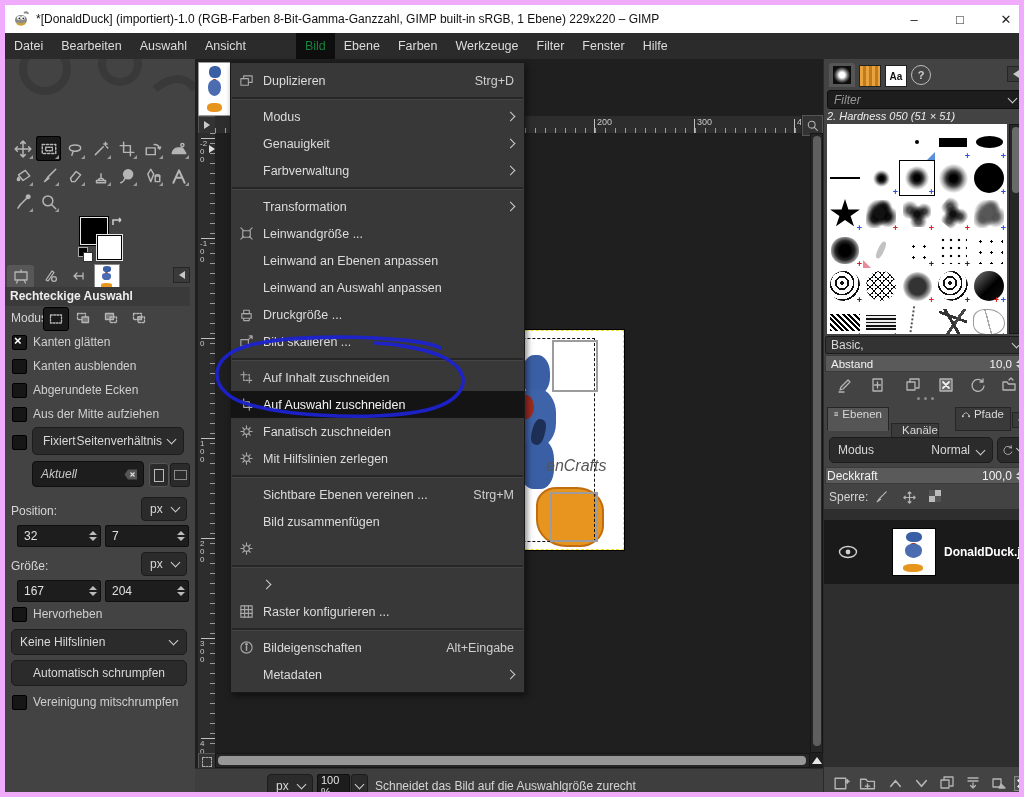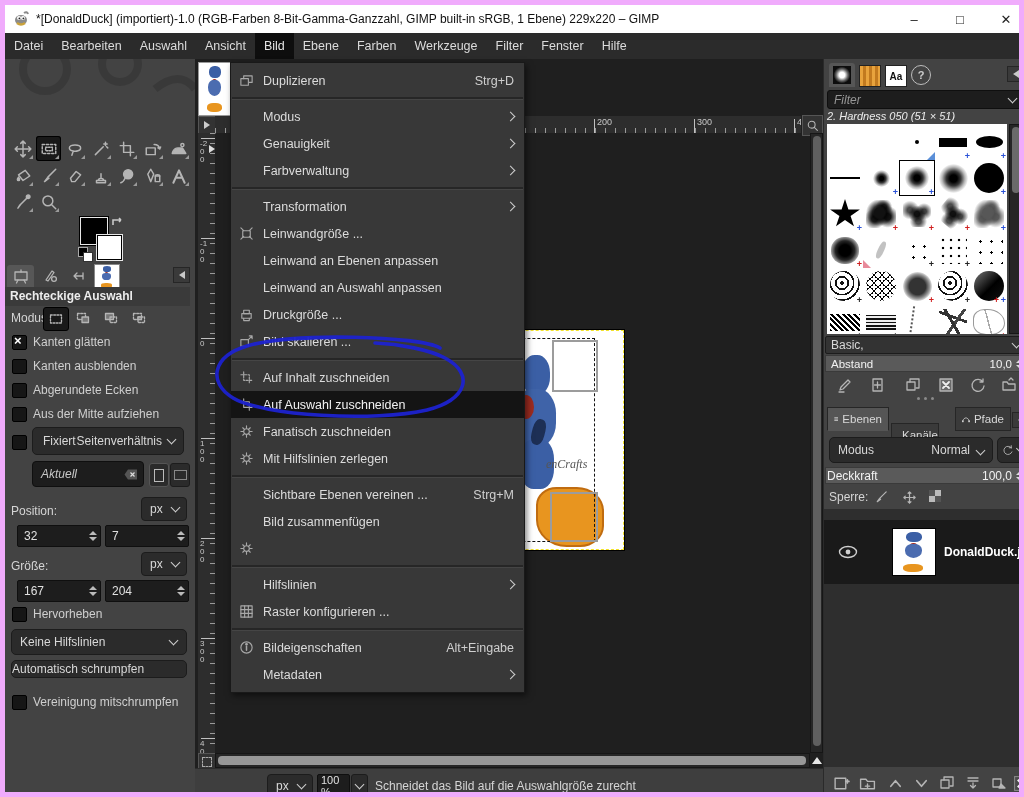--- a/index.html
+++ b/index.html
@@ -9,21 +9,21 @@
   
   #titlebar{position:absolute;left:0;top:0;width:1024px;height:28px;background:#ffffff;color:#111;
             display:flex;align-items:center;font-size:12px;}
   #title-text{margin-left:6px;white-space:nowrap;}
   .wbtn{position:absolute;top:0;width:38px;height:28px;display:flex;align-items:center;justify-content:center;
         font-size:13px;color:#222;}
   
   #menubar{position:absolute;left:0;top:28px;width:1024px;height:26px;background:#2b2b2b;display:flex;
            font-size:12.5px;color:#dcdcdc;}
   .mb-item{padding:0 9px;line-height:26px;}
-  .mb-item.active{background:#0e0e0e;color:#e5e5e5;}
+  .mb-item.active{background:#0e0e0e;color:#15803d;margin-left:41px;}
   
   #leftpanel{position:absolute;left:0;top:54px;width:190px;height:743px;background:#434343;}
   #canvascol{position:absolute;left:190px;top:54px;width:628px;height:743px;background:#1f1f1f;}
   #rightpanel{position:absolute;left:818px;top:54px;width:206px;height:743px;background:#434343;border-left:1px solid #2a2a2a;box-sizing:border-box;}
   #bottomedge{position:absolute;left:0;top:792px;width:1024px;height:5px;background:#cfcfcf;}
   
   .tool{position:absolute;width:25px;height:25px;border-radius:3px;display:flex;align-items:center;justify-content:center;}
   .tool.active{background:#191919;box-shadow:inset 0 0 0 1px #000;}
   .tool::after{content:"";position:absolute;right:2px;bottom:2px;border-left:4px solid transparent;border-bottom:4px solid #9a9a9a;}
   .ticon{stroke:#b5b5b5;fill:none;stroke-width:1.3;stroke-linecap:round;stroke-linejoin:round;}
@@ -106,21 +106,21 @@
   .g-texrect{width:30px;height:17px;background:repeating-linear-gradient(45deg,#000 0 2px,#fff 2px 4px);}
   .g-hatch{width:30px;height:15px;background:repeating-linear-gradient(0deg,#111 0 1.6px,#eee 1.6px 3.4px);}
   .g-vine{width:10px;height:30px;border-left:2px dotted #555;transform:rotate(8deg);}
   .g-sticks{width:28px;height:26px;background:
      linear-gradient(60deg,transparent 44%,#333 44% 52%,transparent 52%),
      linear-gradient(-55deg,transparent 40%,#444 40% 48%,transparent 48%),
      linear-gradient(20deg,transparent 60%,#333 60% 68%,transparent 68%);}
   .g-sketch{width:30px;height:24px;border:1px solid #9a9a9a;border-radius:40% 60% 50% 45%;background:
      linear-gradient(75deg,transparent 46%,#aaa 46% 50%,transparent 50%);}
   
-  .dtab{position:absolute;height:24px;display:flex;align-items:center;gap:4px;padding:0 6px;font-size:11.5px;color:#d8d8d8;
+  .dtab{position:absolute;height:24px;display:flex;align-items:flex-start;gap:4px;padding:0 6px;font-size:11.5px;color:#d8d8d8;
         background:#3a3a3a;border:1px solid #262626;box-sizing:border-box;}
   .dtab.active{background:#555555;border-bottom-color:#555;}
   .duckmini{position:relative;background:#fff;overflow:hidden;}
   .duckmini .dm-hat{position:absolute;left:32%;top:6%;width:36%;height:22%;background:#3b5fa5;border-radius:45%;}
   .duckmini .dm-mid{position:absolute;left:28%;top:32%;width:40%;height:32%;background:#4b6cb0;border-radius:40% 40% 50% 50%;}
   .duckmini .dm-red{position:absolute;left:40%;top:30%;width:16%;height:12%;background:#a03028;border-radius:50%;}
   .duckmini .dm-feet{position:absolute;left:24%;bottom:6%;width:48%;height:18%;background:#e8951f;border-radius:40%;}
   
   #gimage{position:absolute;left:180px;top:197px;width:229px;height:220px;background:#fff;
           outline:1px solid #000;border:1px dashed #f2e22a;box-sizing:border-box;}
@@ -397,21 +397,21 @@
         </span>
     </div>
 
     <div class="cb" style="left:7px;top:548px"></div>
     <div class="cblabel" style="left:28px;top:548px">Hervorheben</div>
 
     <div class="ddbtn" style="left:6px;top:570px;width:176px;height:26px;border-radius:5px">
       <span style="margin-left:8px">Keine Hilfslinien</span>
       <span class="chev" style="margin-left:auto;margin-right:9px"></span>
     </div>
-    <div class="ddbtn" style="left:6px;top:601px;width:176px;height:18px;border-radius:5px;justify-content:flex-start">
+    <div class="ddbtn" style="left:6px;top:601px;width:176px;height:26px;border-radius:5px;justify-content:center">
       <span>Automatisch schrumpfen</span>
     </div>
     <div class="cb" style="left:7px;top:636px"></div>
     <div class="cblabel" style="left:28px;top:636px">Vereinigung mitschrumpfen</div>
 
   </div>
 
   <div id="canvascol">
 
     <div class="abs" style="left:3px;top:3px;width:32px;height:52px;border:1px solid #9a9a9a">
@@ -463,21 +463,21 @@
 
     <div class="abs" style="left:20px;top:74px;width:585px;height:620px;overflow:hidden">
       <div id="gimage">
 
         <div class="abs" style="left:126px;top:24px;width:28px;height:40px;background:#3b5fa5;border-radius:45%"></div>
         <div class="abs" style="left:118px;top:58px;width:42px;height:58px;background:#3f63a8;border-radius:42%"></div>
         <div class="abs" style="left:124px;top:108px;width:34px;height:50px;background:#3b5fa5;border-radius:40%"></div>
         <div class="abs" style="left:122px;top:64px;width:16px;height:24px;background:#9c2b20;border-radius:50%"></div>
         <div class="abs" style="left:136px;top:88px;width:13px;height:26px;background:#1d2f55;border-radius:40%;transform:rotate(14deg)"></div>
         <div class="abs" style="left:140px;top:156px;width:64px;height:56px;background:#e8951f;border:2px solid #c06c10;border-radius:30% 40% 35% 45%"></div>
-        <div class="abs" style="left:150px;top:126px;font-family:Liberation Serif, serif;font-style:italic;font-size:12px;color:#555">enCrafts</div>
+        <div class="abs" style="left:150px;top:126px;font-family:Liberation Sans, sans-serif;font-style:italic;font-size:16px;color:#555">enCrafts</div>
 
         <div class="abs" style="left:32px;top:7px;width:167px;height:204px;border:1px dashed #111;box-sizing:border-box"></div>
       </div>
 
       <div class="handle" style="left:337px;top:207px;width:42px;height:48px"></div>
       <div class="handle" style="left:335px;top:359px;width:44px;height:46px"></div>
     </div>
 
     <div class="abs" style="left:615px;top:74px;width:13px;height:620px;background:#262626;border:1px solid #161616;box-sizing:border-box">
       <div class="abs" style="left:1.5px;top:2px;width:8px;height:610px;background:#5f5f5f;border-radius:4px"></div>
@@ -944,21 +944,20 @@
       <span class="mic">
           <svg class="micon" width="15" height="15" viewBox="0 0 16 16">
             <circle cx="8" cy="8" r="3"></circle>
             <path d="M8 2v2.5M8 11.5V14M2 8h2.5M11.5 8H14M4 4l1.8 1.8M12 12l-1.8-1.8M12 4l-1.8 1.8M4 12l1.8-1.8"></path>
           </svg>
         </span>
     </div>
     <div class="msep"></div>
     <div class="mi">
       <span class="mic"></span>
-      <span class="mil">Hilfslinien</span>
       <span class="subar"></span>
     </div>
     <div class="mi">
       <span class="mic">
           <svg class="micon" width="15" height="15" viewBox="0 0 16 16">
             <rect x="2" y="2" width="12" height="12"></rect>
             <path d="M6 2v12M10 2v12M2 6h12M2 10h12"></path>
           </svg>
         </span>
       <span class="mil">Raster konfigurieren ...</span>

